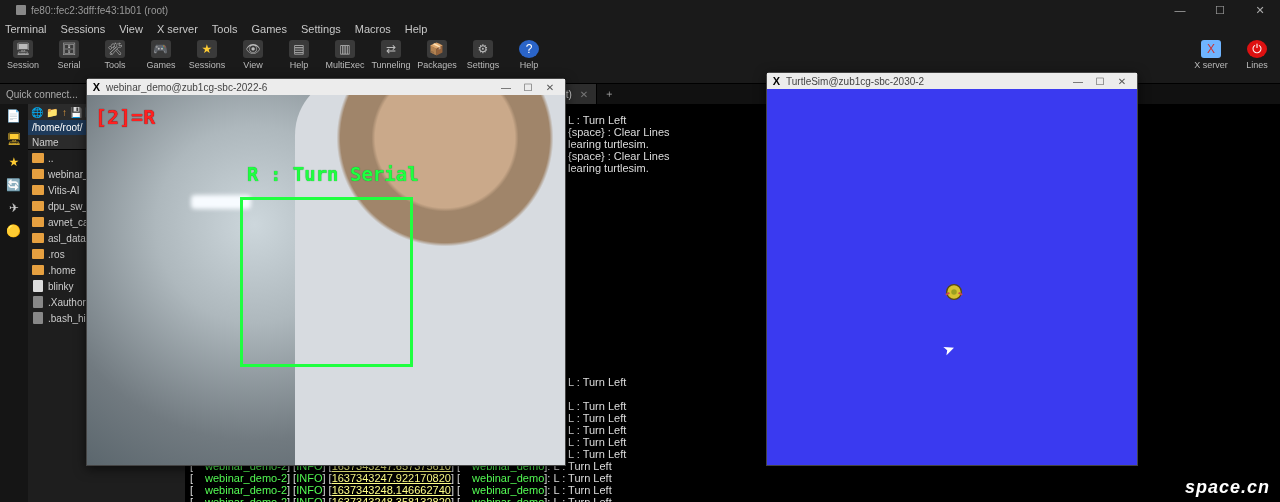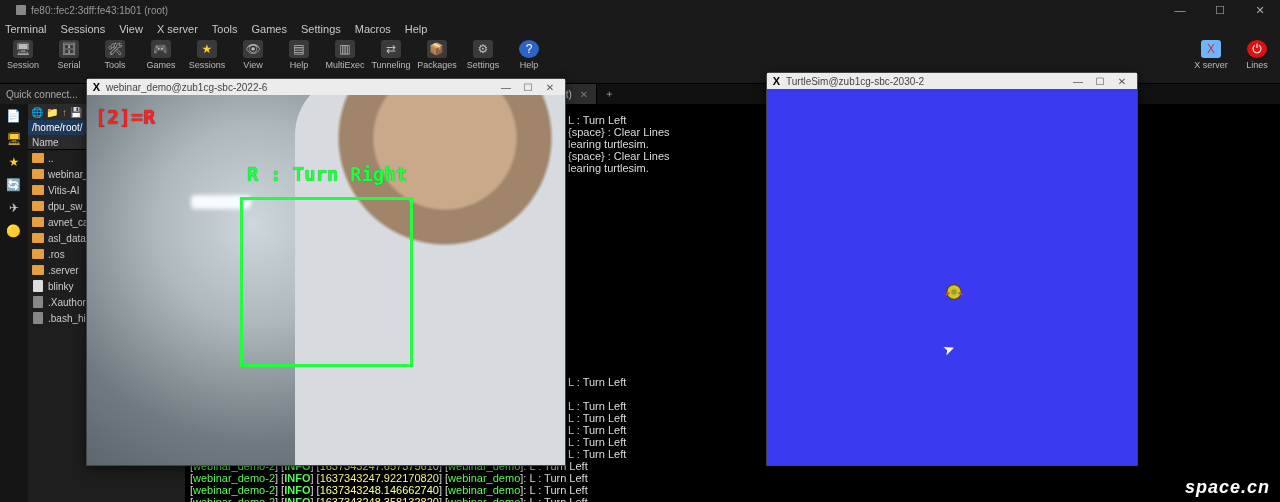--- a/index.html
+++ b/index.html
@@ -50,23 +50,23 @@
   .explorer .list { flex: 1; overflow: hidden; }
   .file { height: 16px; display: flex; align-items: center; font-size: 10px; padding-left: 4px; color: #ccc; cursor: pointer; }
   .folder-ico { width: 12px; height: 10px; background: #e6a040; border-radius: 1px; margin-right: 4px; flex-shrink: 0; }
   .file-ico   { width: 10px; height: 12px; background: #ddd; border-radius: 1px; margin-right: 5px; margin-left: 1px; flex-shrink: 0; }
   .file-ico.dim { background: #888; }
   .file span { white-space: nowrap; overflow: hidden; }
 
   
   .termwrap { flex: 1; background: #000; position: relative; font-family: "Consolas","Courier New",monospace; font-size: 11px; line-height: 12px; color: #ccc; }
   .termline { position: absolute; white-space: pre; }
-  .c-green  { color: #55ff55; }
-  .c-info   { color: #55ff55; font-weight: bold; }
-  .c-num    { color: #ffff88; }
+  .c-green  { color: #55ff55; margin-left: 12px; }
+  .c-info   { color: #55ff55; }
+  .c-num    { color: #ffff88; text-decoration: underline; }
   .c-white  { color: #ddd; }
 
   
   .xwin { position: absolute; background: #e0e0e0; border: 1px solid #444; border-radius: 4px 4px 0 0; box-shadow: 0 3px 12px rgba(0,0,0,.6); }
   .xwin-titlebar { height: 16px; background: #ececec; display: flex; align-items: center; font-size: 10px; color: #444; padding: 0 4px; }
   .xwin-titlebar .x-logo { width: 11px; height: 11px; display: flex; align-items: center; justify-content: center; color: #000; font-weight: bold; margin-right: 4px; font-size: 11px; }
   .xwin-titlebar .spacer { flex: 1; }
   .xwin-titlebar .wbtn { width: 22px; text-align: center; cursor: pointer; color: #555; }
 
   
@@ -201,21 +201,21 @@
       <div class="file">
           <div class="folder-ico"></div>
           <span>asl_dataset</span>
         </div>
       <div class="file">
           <div class="folder-ico"></div>
           <span>.ros</span>
         </div>
       <div class="file">
           <div class="folder-ico"></div>
-          <span>.server</span>
+          <span>.home</span>
         </div>
       <div class="file">
           <div class="file-ico"></div>
           <span>blinky</span>
         </div>
       <div class="file">
           <div class="file-ico dim"></div>
           <span>.Xauthority</span>
         </div>
       <div class="file">
@@ -254,21 +254,21 @@
     <span class="spacer"></span>
     <span class="wbtn">—</span>
     <span class="wbtn">☐</span>
     <span class="wbtn">✕</span>
   </div>
   <div class="camera-body">
     <div class="ceiling-light" style="left:104px;top:100px"></div>
     <div class="ceiling-light" style="left:318px;top:110px"></div>
     <div class="person"></div>
     <div class="overlay-red">[2]=R</div>
-    <div class="overlay-green">R : Turn Right</div>
+    <div class="overlay-green">R : Turn Serial</div>
     <div class="bbox"></div>
   </div>
 </div>
 
 <div class="xwin" style="left:766px; top:72px; width:372px;">
   <div class="xwin-titlebar">
     <span class="x-logo">X</span>
     <span>TurtleSim@zub1cg-sbc-2030-2</span>
     <span class="spacer"></span>
     <span class="wbtn">—</span>

